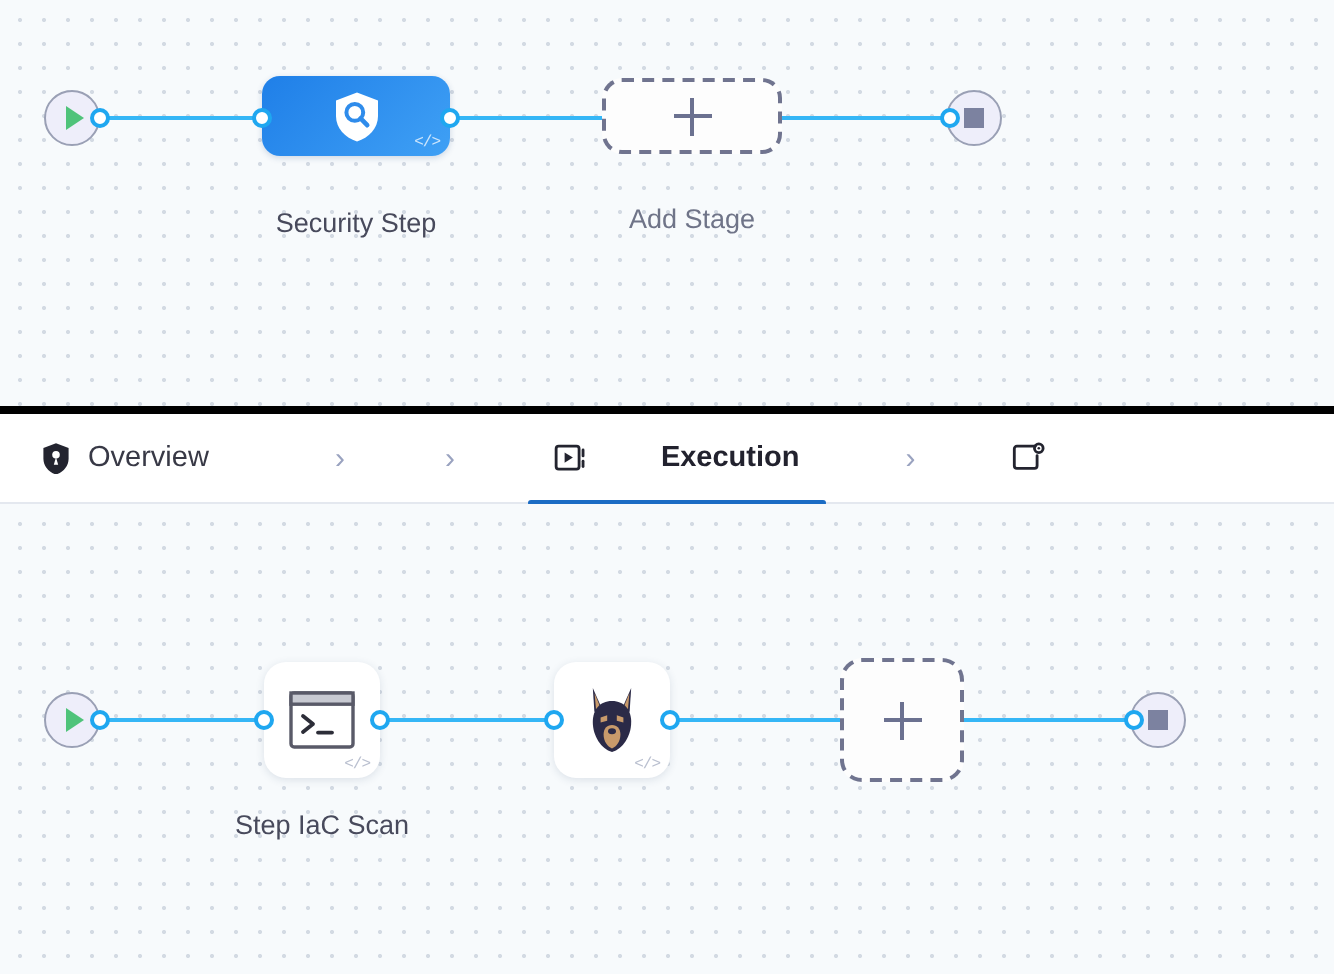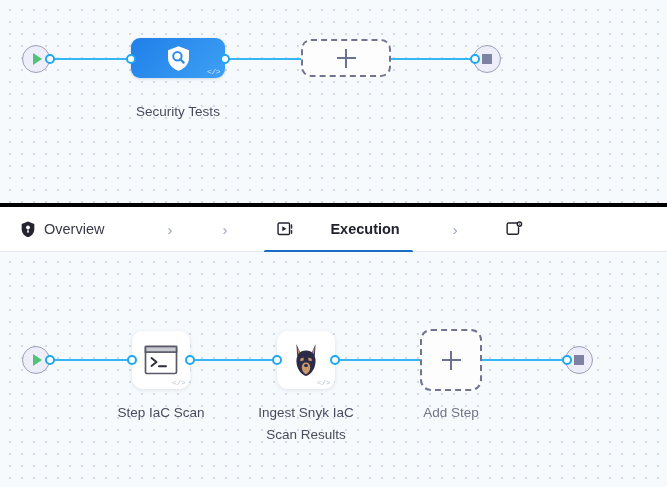--- a/index.html
+++ b/index.html
@@ -149,27 +149,28 @@
         <svg width="25" height="27" viewBox="0 0 25 27">
           <path d="M12.5 1.2 L23 5.2 V13 C23 19.2 18.4 23.8 12.5 25.8 C6.6 23.8 2 19.2 2 13 V5.2 Z" fill="#ffffff"></path>
           <circle cx="11.4" cy="11.2" r="4.2" fill="none" stroke="#2f8ceb" stroke-width="2"></circle>
           <line x1="14.3" y1="14.2" x2="17.6" y2="17.6" stroke="#2f8ceb" stroke-width="2.3" stroke-linecap="round"></line>
         </svg>
         <span class="codebadge">&lt;/&gt;</span>
       </div>
     </div>
     <div class="port" style="left:126px;top:54px;"></div>
     <div class="port" style="left:220px;top:54px;"></div>
-    <div class="nlabel" style="left:98px;top:101px;width:160px;">Security Tests</div>
+    <div class="nlabel" style="left:98px;top:101px;width:160px;">Security Step</div>
 
     <div class="node" style="left:301px;top:39px;">
       <div class="add-box" id="add-stage-box">
         <div class="plus"></div>
       </div>
     </div>
+    <div class="nlabel muted" style="left:266px;top:99px;width:160px;">Add Stage</div>
 
     <div class="port" style="left:470px;top:54px;"></div>
     <div class="node" style="left:473px;top:45px;">
       <div class="term">
         <div class="stop-sq"></div>
       </div>
     </div>
   </div>
 
   <div class="tabbar">
@@ -259,29 +260,26 @@
           <path d="M9.3 15.8 L12.6 14.6 L12.6 17.4 L9.3 18.2 Z" fill="#c89a6b"></path>
           <path d="M20.7 15.8 L17.4 14.6 L17.4 17.4 L20.7 18.2 Z" fill="#c89a6b"></path>
           <path d="M15 19.5 C17.6 19.5 19.2 21.4 19.2 24.2 C19.2 27.6 17.3 30.2 15 31.2 C12.7 30.2 10.8 27.6 10.8 24.2 C10.8 21.4 12.4 19.5 15 19.5 Z" fill="#c89a6b"></path>
           <ellipse cx="15" cy="22.6" rx="2" ry="1.5" fill="#2b2a47"></ellipse>
         </svg>
         <span class="codebadge dark">&lt;/&gt;</span>
       </div>
     </div>
     <div class="port" style="left:272px;top:103px;"></div>
     <div class="port" style="left:330px;top:103px;"></div>
-    <div class="nlabel" style="left:226px;top:150px;width:160px;white-space:pre-line;">Ingest Snyk IaC
-Scan Results</div>
 
     <div class="node" style="left:420px;top:77px;">
       <div class="add-box" id="add-step-box">
         <div class="plus"></div>
       </div>
     </div>
-    <div class="nlabel muted" style="left:371px;top:150px;width:160px;">Add Step</div>
 
     <div class="port" style="left:562px;top:103px;"></div>
     <div class="node" style="left:565px;top:94px;">
       <div class="term">
         <div class="stop-sq"></div>
       </div>
     </div>
   </div>
 
 </div>

